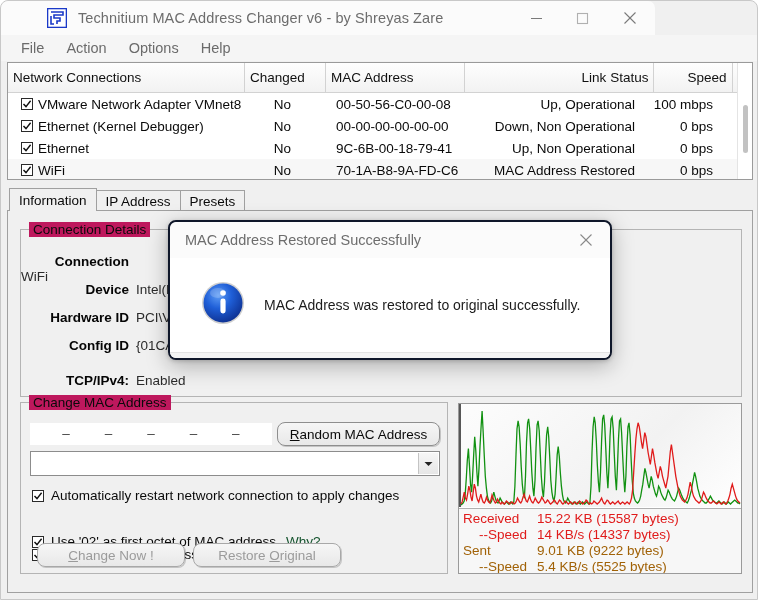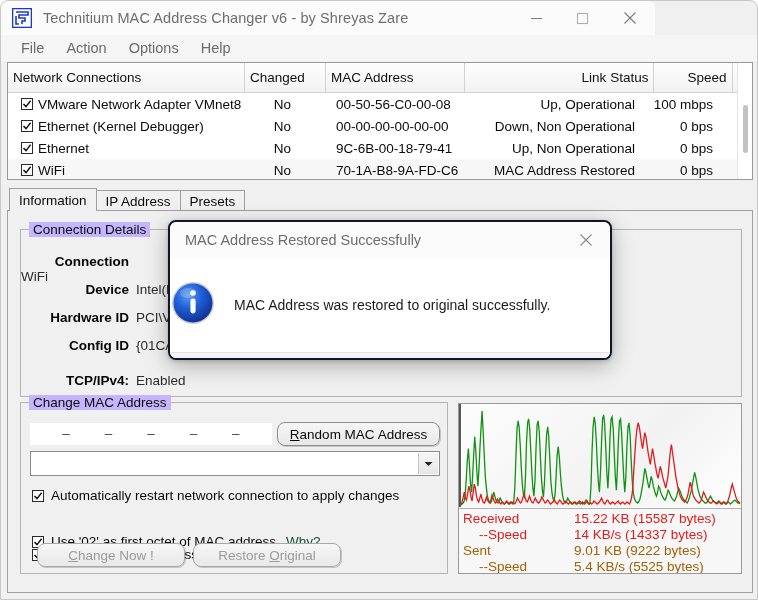--- a/index.html
+++ b/index.html
@@ -19,21 +19,21 @@
     border-radius: 8px 8px 0 0;
     overflow: hidden;
   }
 
   
   .titlebar {
     position: absolute; left: 0; top: 0;
     width: 654px; height: 34px;
     background: #fbfbfb;
     border-radius: 7px 7px 0 0;
-    display: flex; align-items: center;
+    display: flex; align-items: center; padding-left: 35px;
   }
   .app-icon {
     margin-left: 11px; margin-right: 11px;
     width: 20px; height: 20px;
     flex: 0 0 auto;
   }
   .title-text {
     font-size: 14.5px;
     color: #6d6d6d;
     letter-spacing: .1px;
@@ -158,21 +158,21 @@
     border: 1px solid #a0a0a0;
   }
 
   
   .group {
     position: absolute;
     border: 1px solid #b4b4b4;
   }
   .group-label {
     position: absolute; top: -8px; left: 8px;
-    background: #c4b5fd;
+    background: #be185d;
     padding: 0 4px;
     font-size: 13.5px;
     color: #0a0a0a;
     white-space: nowrap;
   }
 
   #gb-details { left: 12px; top: 18px; width: 722px; height: 168px; }
   #gb-change  { left: 12px; top: 191px; width: 428px; height: 172px; }
 
   .detail-row {
@@ -267,21 +267,21 @@
   }
   #graph-area svg { display: block; }
   .stats {
     position: absolute; left: 0; top: 104px;
     width: 282px; height: 65px;
     background: #f7f7f7;
     border-top: 1px solid #b0b0b0;
     padding-top: 1px;
   }
   .stat-row {
-    display: flex; font-size: 13.5px; height: 16px; align-items: center; gap: 37px;
+    display: flex; font-size: 13.5px; height: 16px; align-items: center;
   }
   .stat-label { width: 78px; padding-left: 4px; white-space: nowrap; }
   .stat-label.ind { padding-left: 20px; }
   .stat-value { white-space: nowrap; }
   .recv { color: #e01b1b; }
   .sent { color: #a16207; }
 
   
   #dialog {
     position: absolute;
@@ -302,20 +302,21 @@
   }
   .dlg-title-text { font-size: 14.5px; color: #6d6d6d; white-space: nowrap; }
   .dlg-close {
     margin-left: auto; width: 48px; height: 36px;
     display: flex; align-items: center; justify-content: center;
     color: #8a8a8a;
   }
   .dlg-body {
     height: 94px; background: #ffffff;
     display: flex; align-items: center;
+    padding-left: 30px;
   }
   .dlg-msg {
     font-size: 14px; color: #1b1b1b;
     margin-left: 18px; white-space: nowrap;
   }
   .dlg-footer {
     height: 51px;
     background: #f4f4f4;
     border-top: 1px solid #e3e3e3;
     display: flex; align-items: center; justify-content: flex-end;

